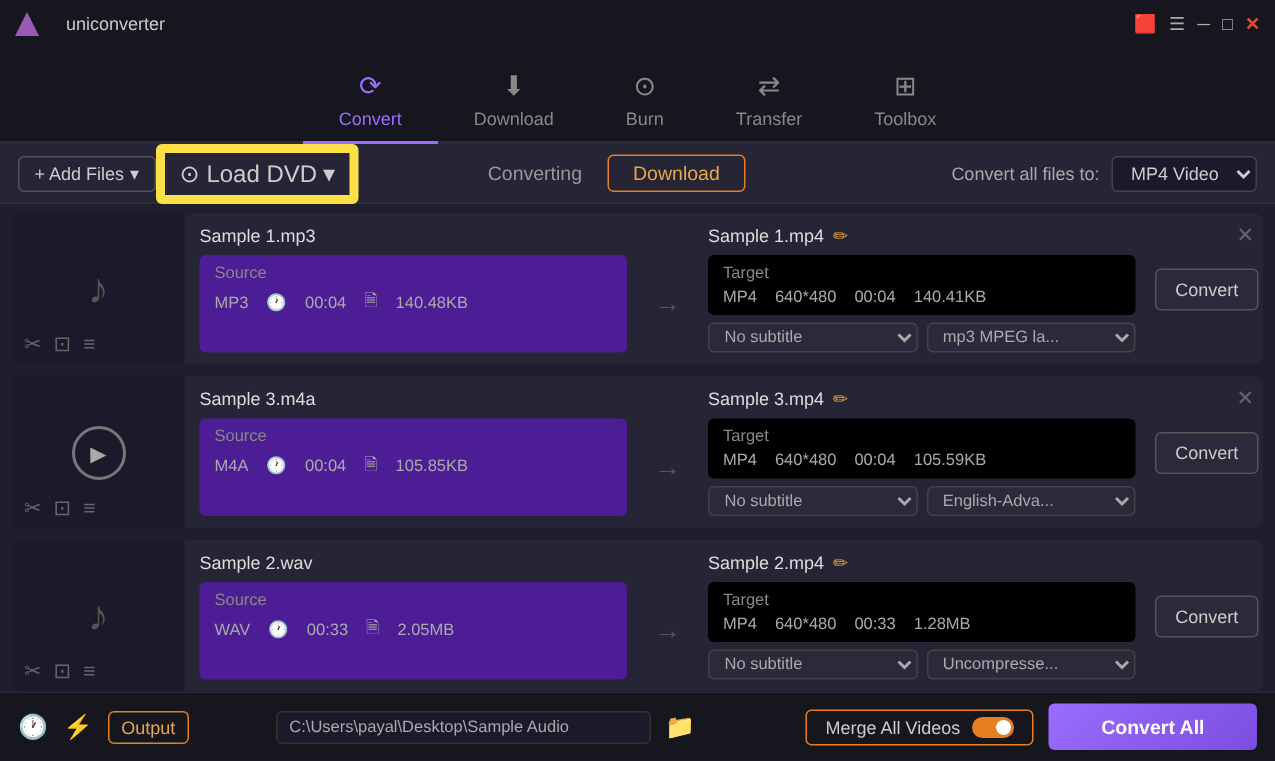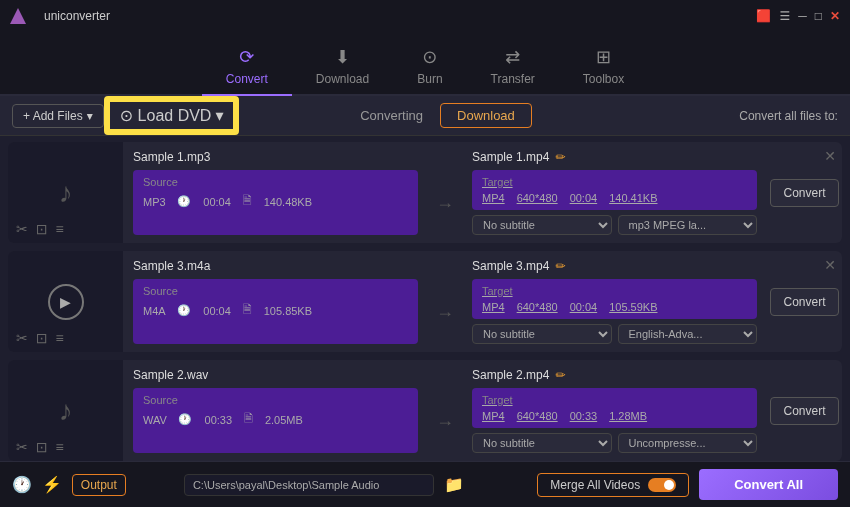--- a/index.html
+++ b/index.html
@@ -265,26 +265,25 @@
     .target-name {
       color: #ddd;
       font-size: 12px;
     }
     .edit-icon {
       color: #f0a030;
       font-size: 12px;
       cursor: pointer;
     }
     .target-box {
-      background: #4c1d95;
+      background: #000000;
       border-radius: 4px;
       padding: 6px 10px;
       font-size: 11px;
       color: #aaa;
-      text-decoration: underline;
     }
     .target-label {
       color: #888;
       font-size: 11px;
       margin-bottom: 4px;
     }
     .target-details {
       display: flex;
       gap: 12px;
       align-items: center;
@@ -469,20 +468,23 @@
   <div class="tab-group">
     <button class="tab-btn">
       <span>Converting</span>
     </button>
     <button class="tab-btn active">
       <span>Download</span>
     </button>
   </div>
   <div class="convert-all-files">
     <span>Convert all files to:</span>
+    <select class="format-select">
+      <option>MP4 Video</option>
+    </select>
   </div>
 </div>
 
 <div class="main-content">
 
   <div class="file-row">
     <div class="file-thumbnail">
       <span class="thumbnail-icon">♪</span>
       <div class="thumbnail-tools">
         <span>✂</span>

